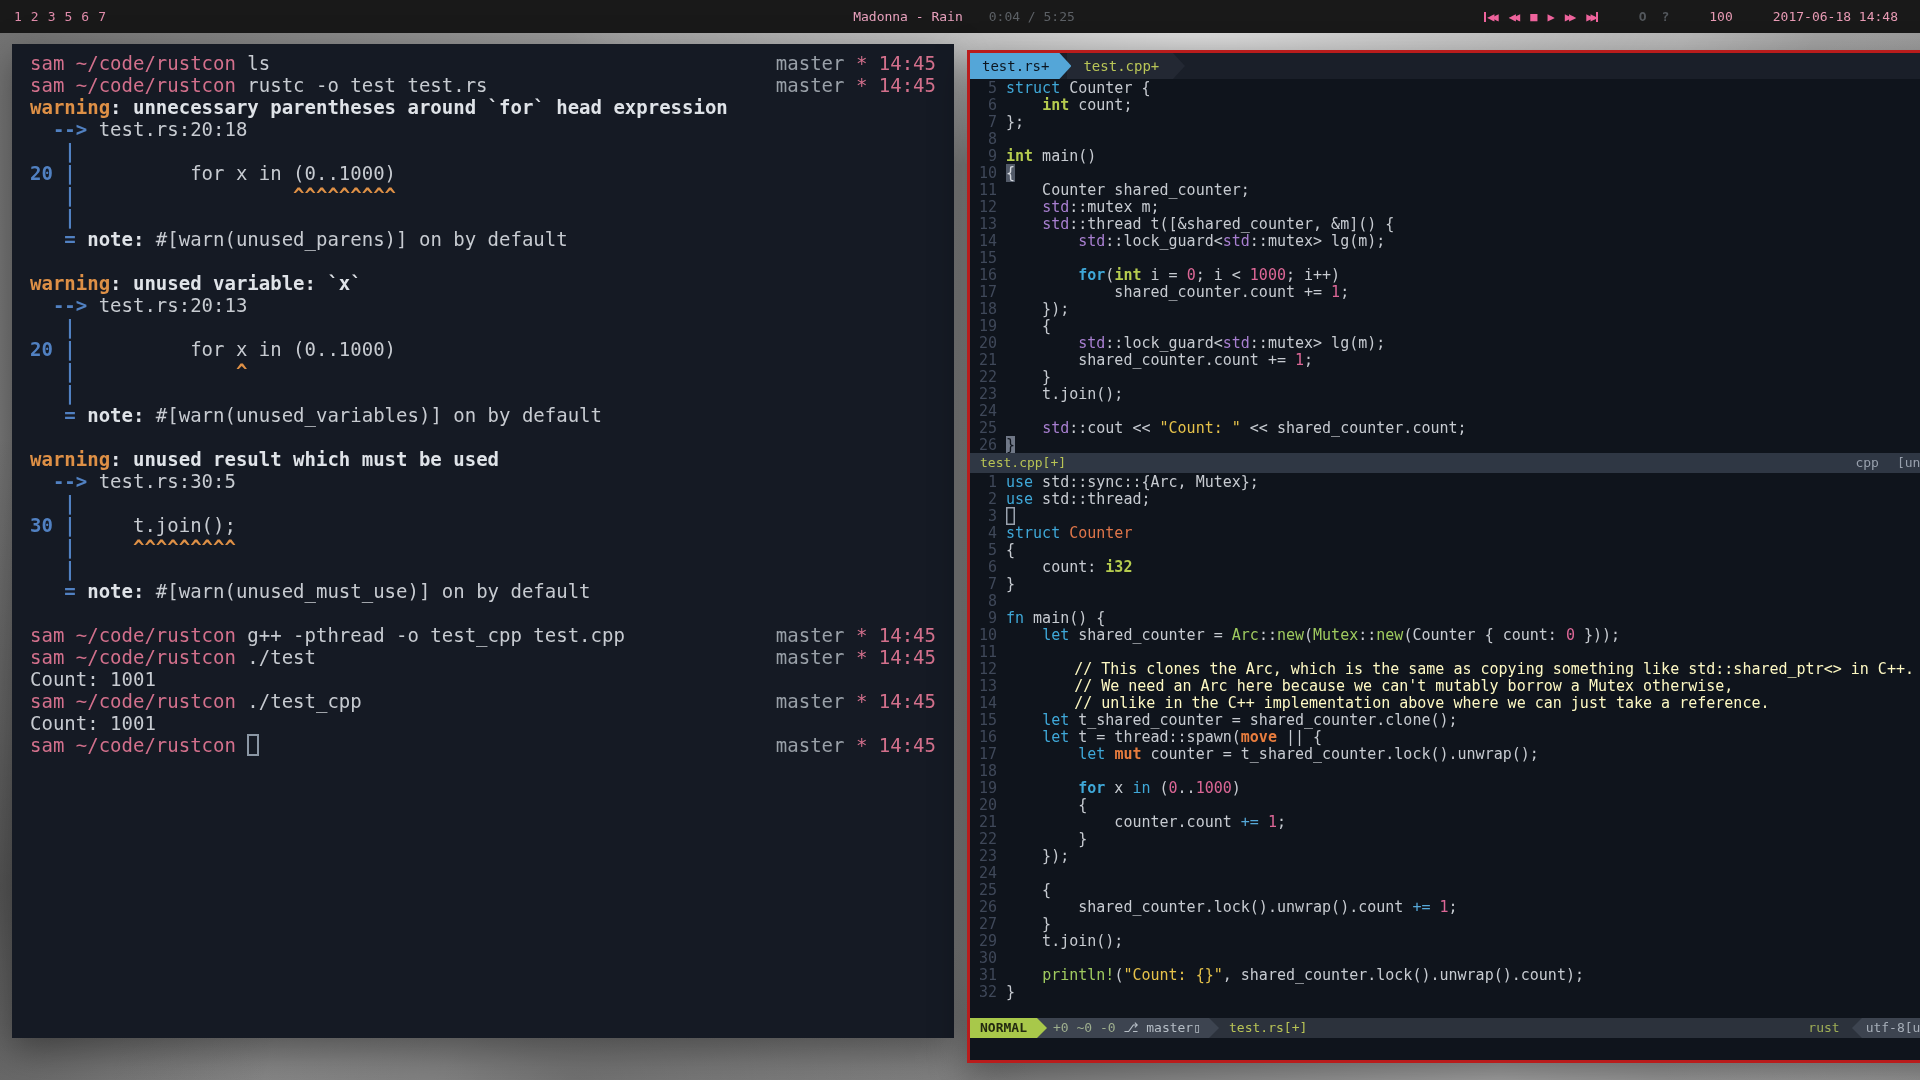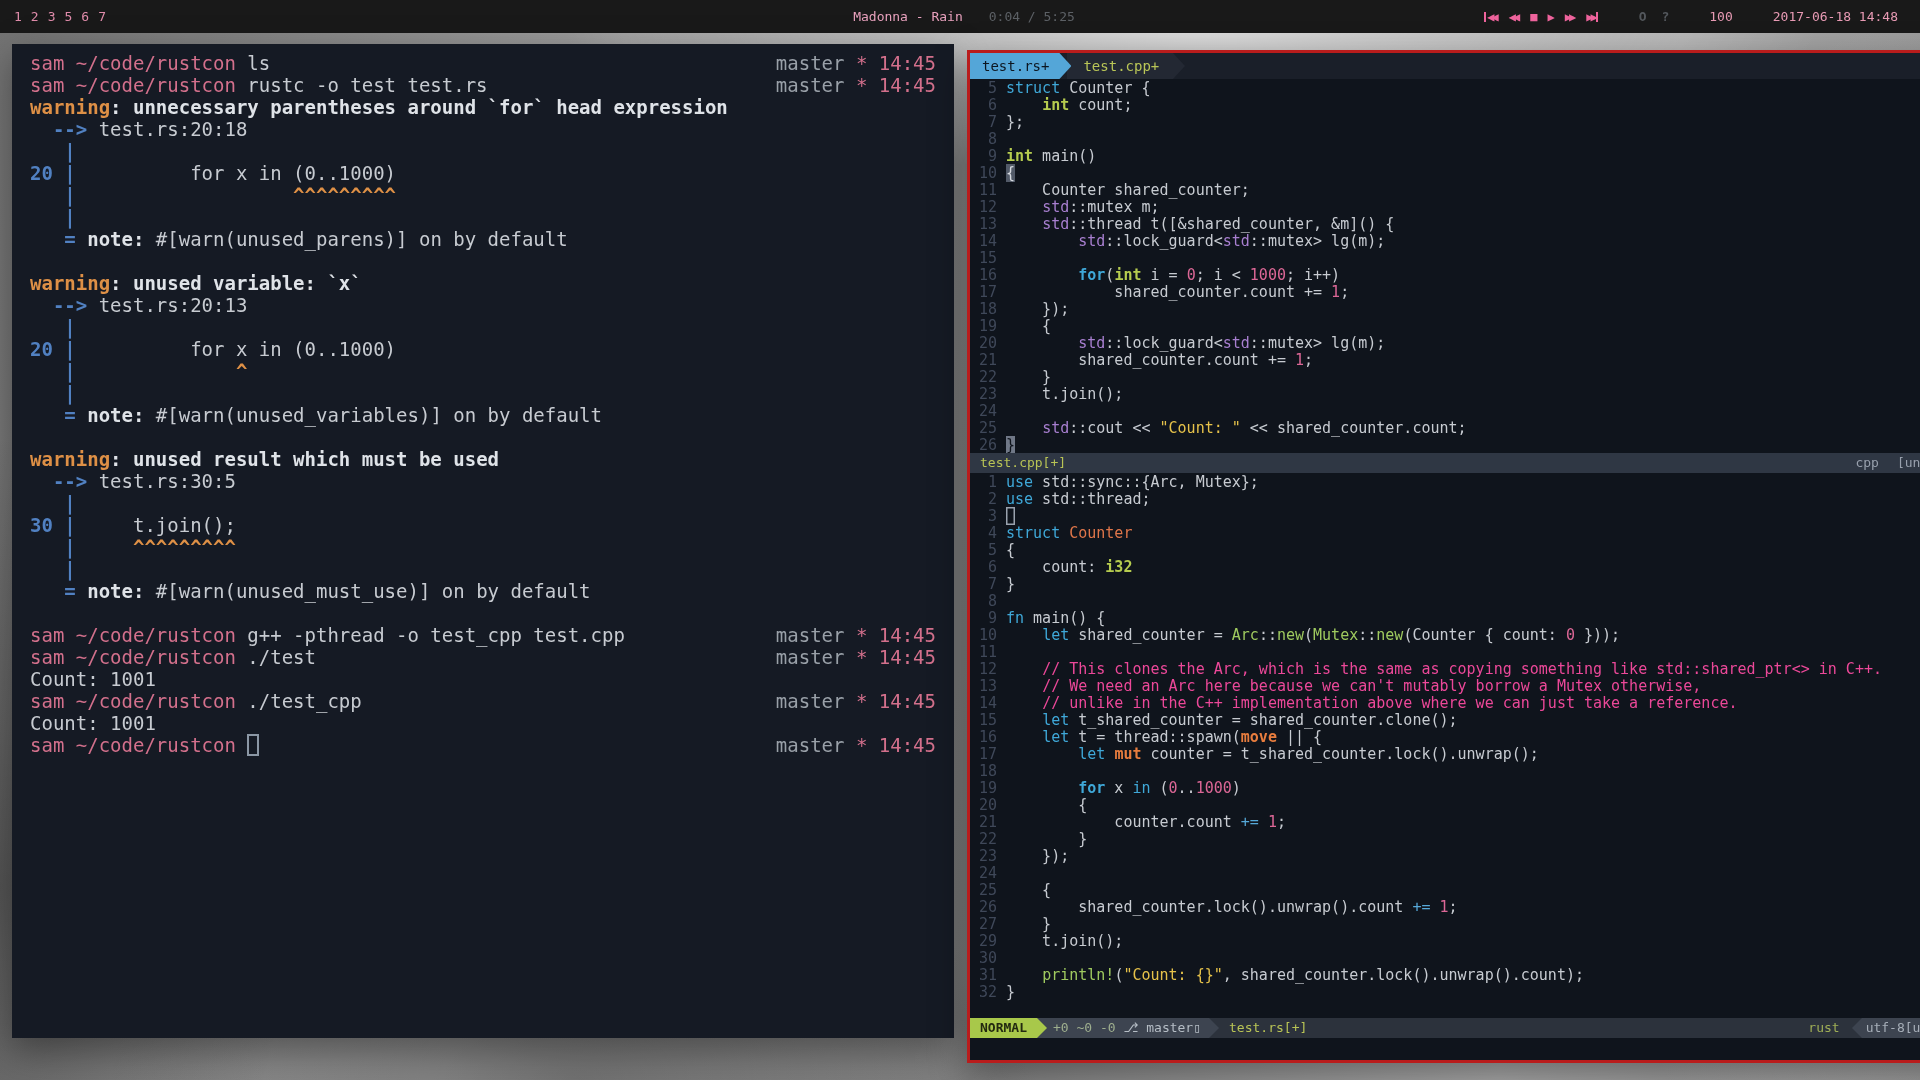--- a/index.html
+++ b/index.html
@@ -84,21 +84,21 @@
   .v-line{ height:17px; line-height:17px; font-size:15px; white-space:pre; display:flex; color:#c9c7c1; }
   .lnum{ width:27px; flex:none; text-align:right; margin-right:9px; color:#3f4859; }
   .codetoks{ white-space:pre; }
   .tk-kw{ color:#3fa8d8; }
   .tk-kwb{ color:#3fa8d8; font-weight:bold; }
   .tk-ty{ color:#b6cc4f; font-weight:bold; }
   .tk-tyo{ color:#e0764a; }
   .tk-std{ color:#a87fd0; }
   .tk-num{ color:#dc6796; }
   .tk-str{ color:#e6c24a; }
-  .tk-cmt{ color:#ec4899; }
+  .tk-cmt{ color:#fef9c3;margin-left:32px; }
   .tk-okw{ color:#e87d3e; font-weight:bold; }
   .tk-fn{ color:#9fca5f; }
   .tk-op{ color:#56a9d9; }
   .tk-cur{ background:#707887; color:#0f141c; }
   .tk-mp{ background:#525a68; color:#d6dae0; }
   .tk-curh{ box-shadow:inset 0 0 0 1.5px #9aa2ae; }
 
   
   .sl{ height:20px; flex:none; display:flex; align-items:stretch; font-size:13px; line-height:20px; white-space:pre; }
   .sl-cpp{ background:#2f3744; color:#98a0ad; }

